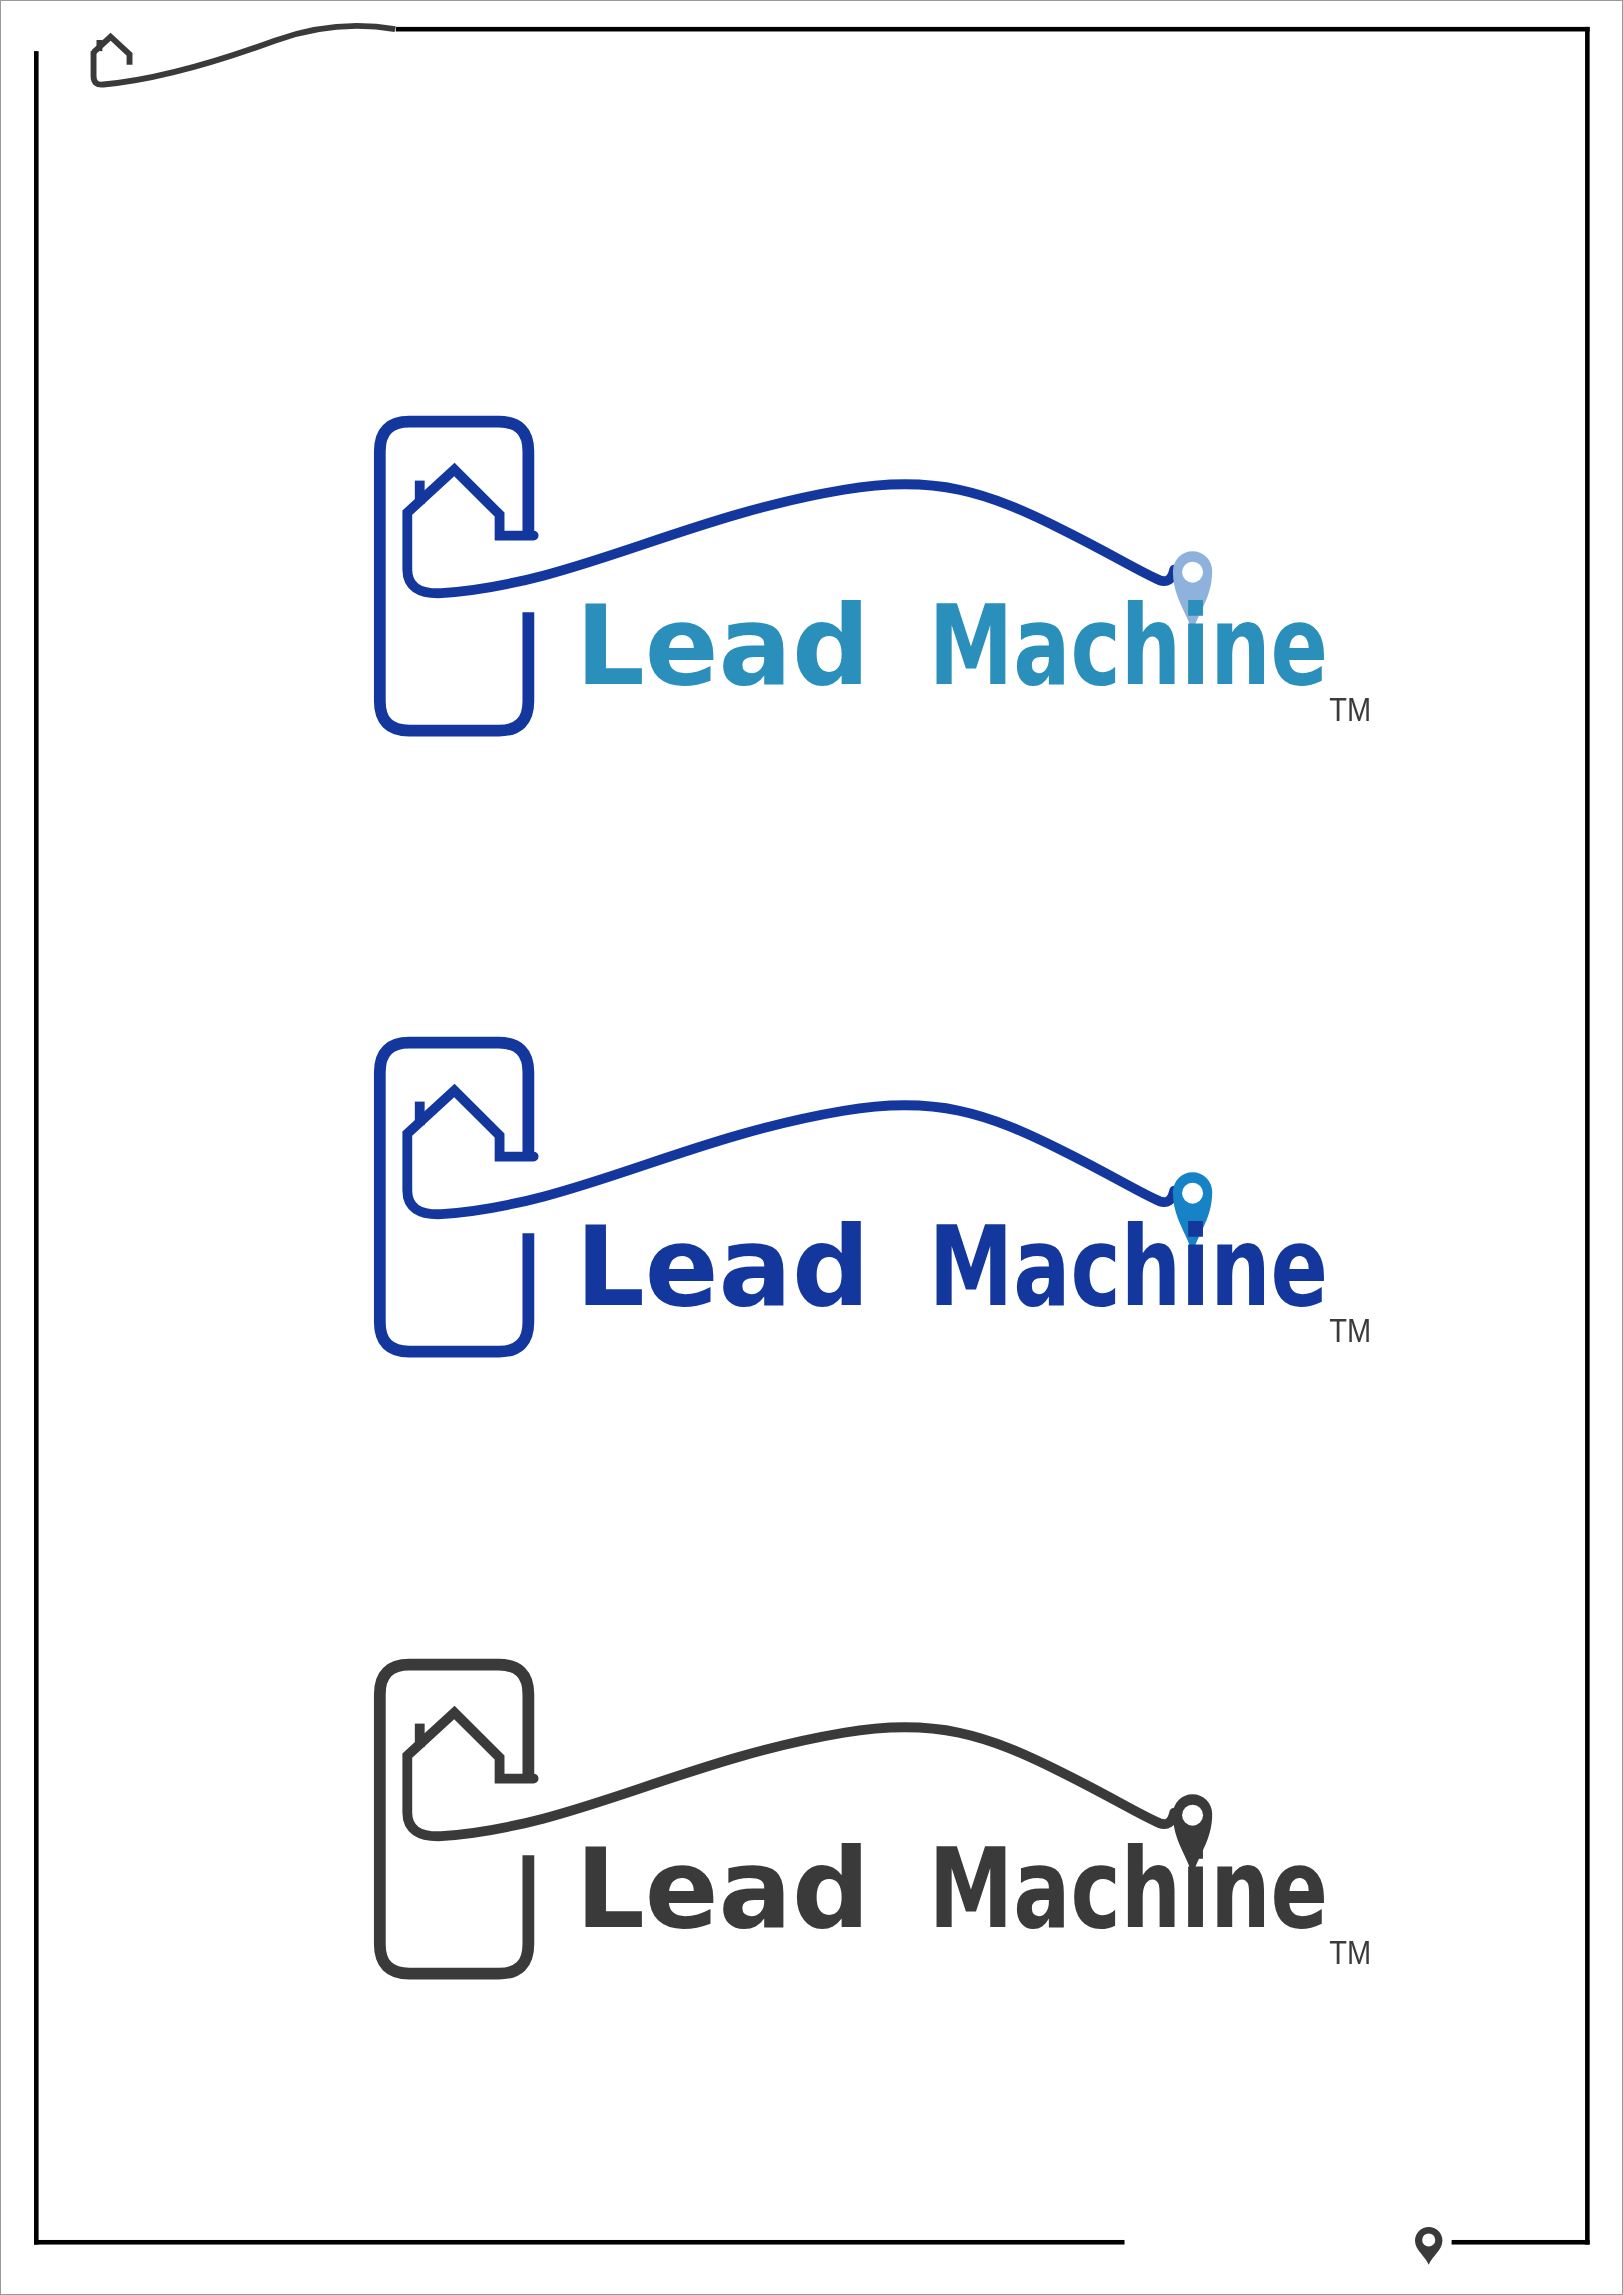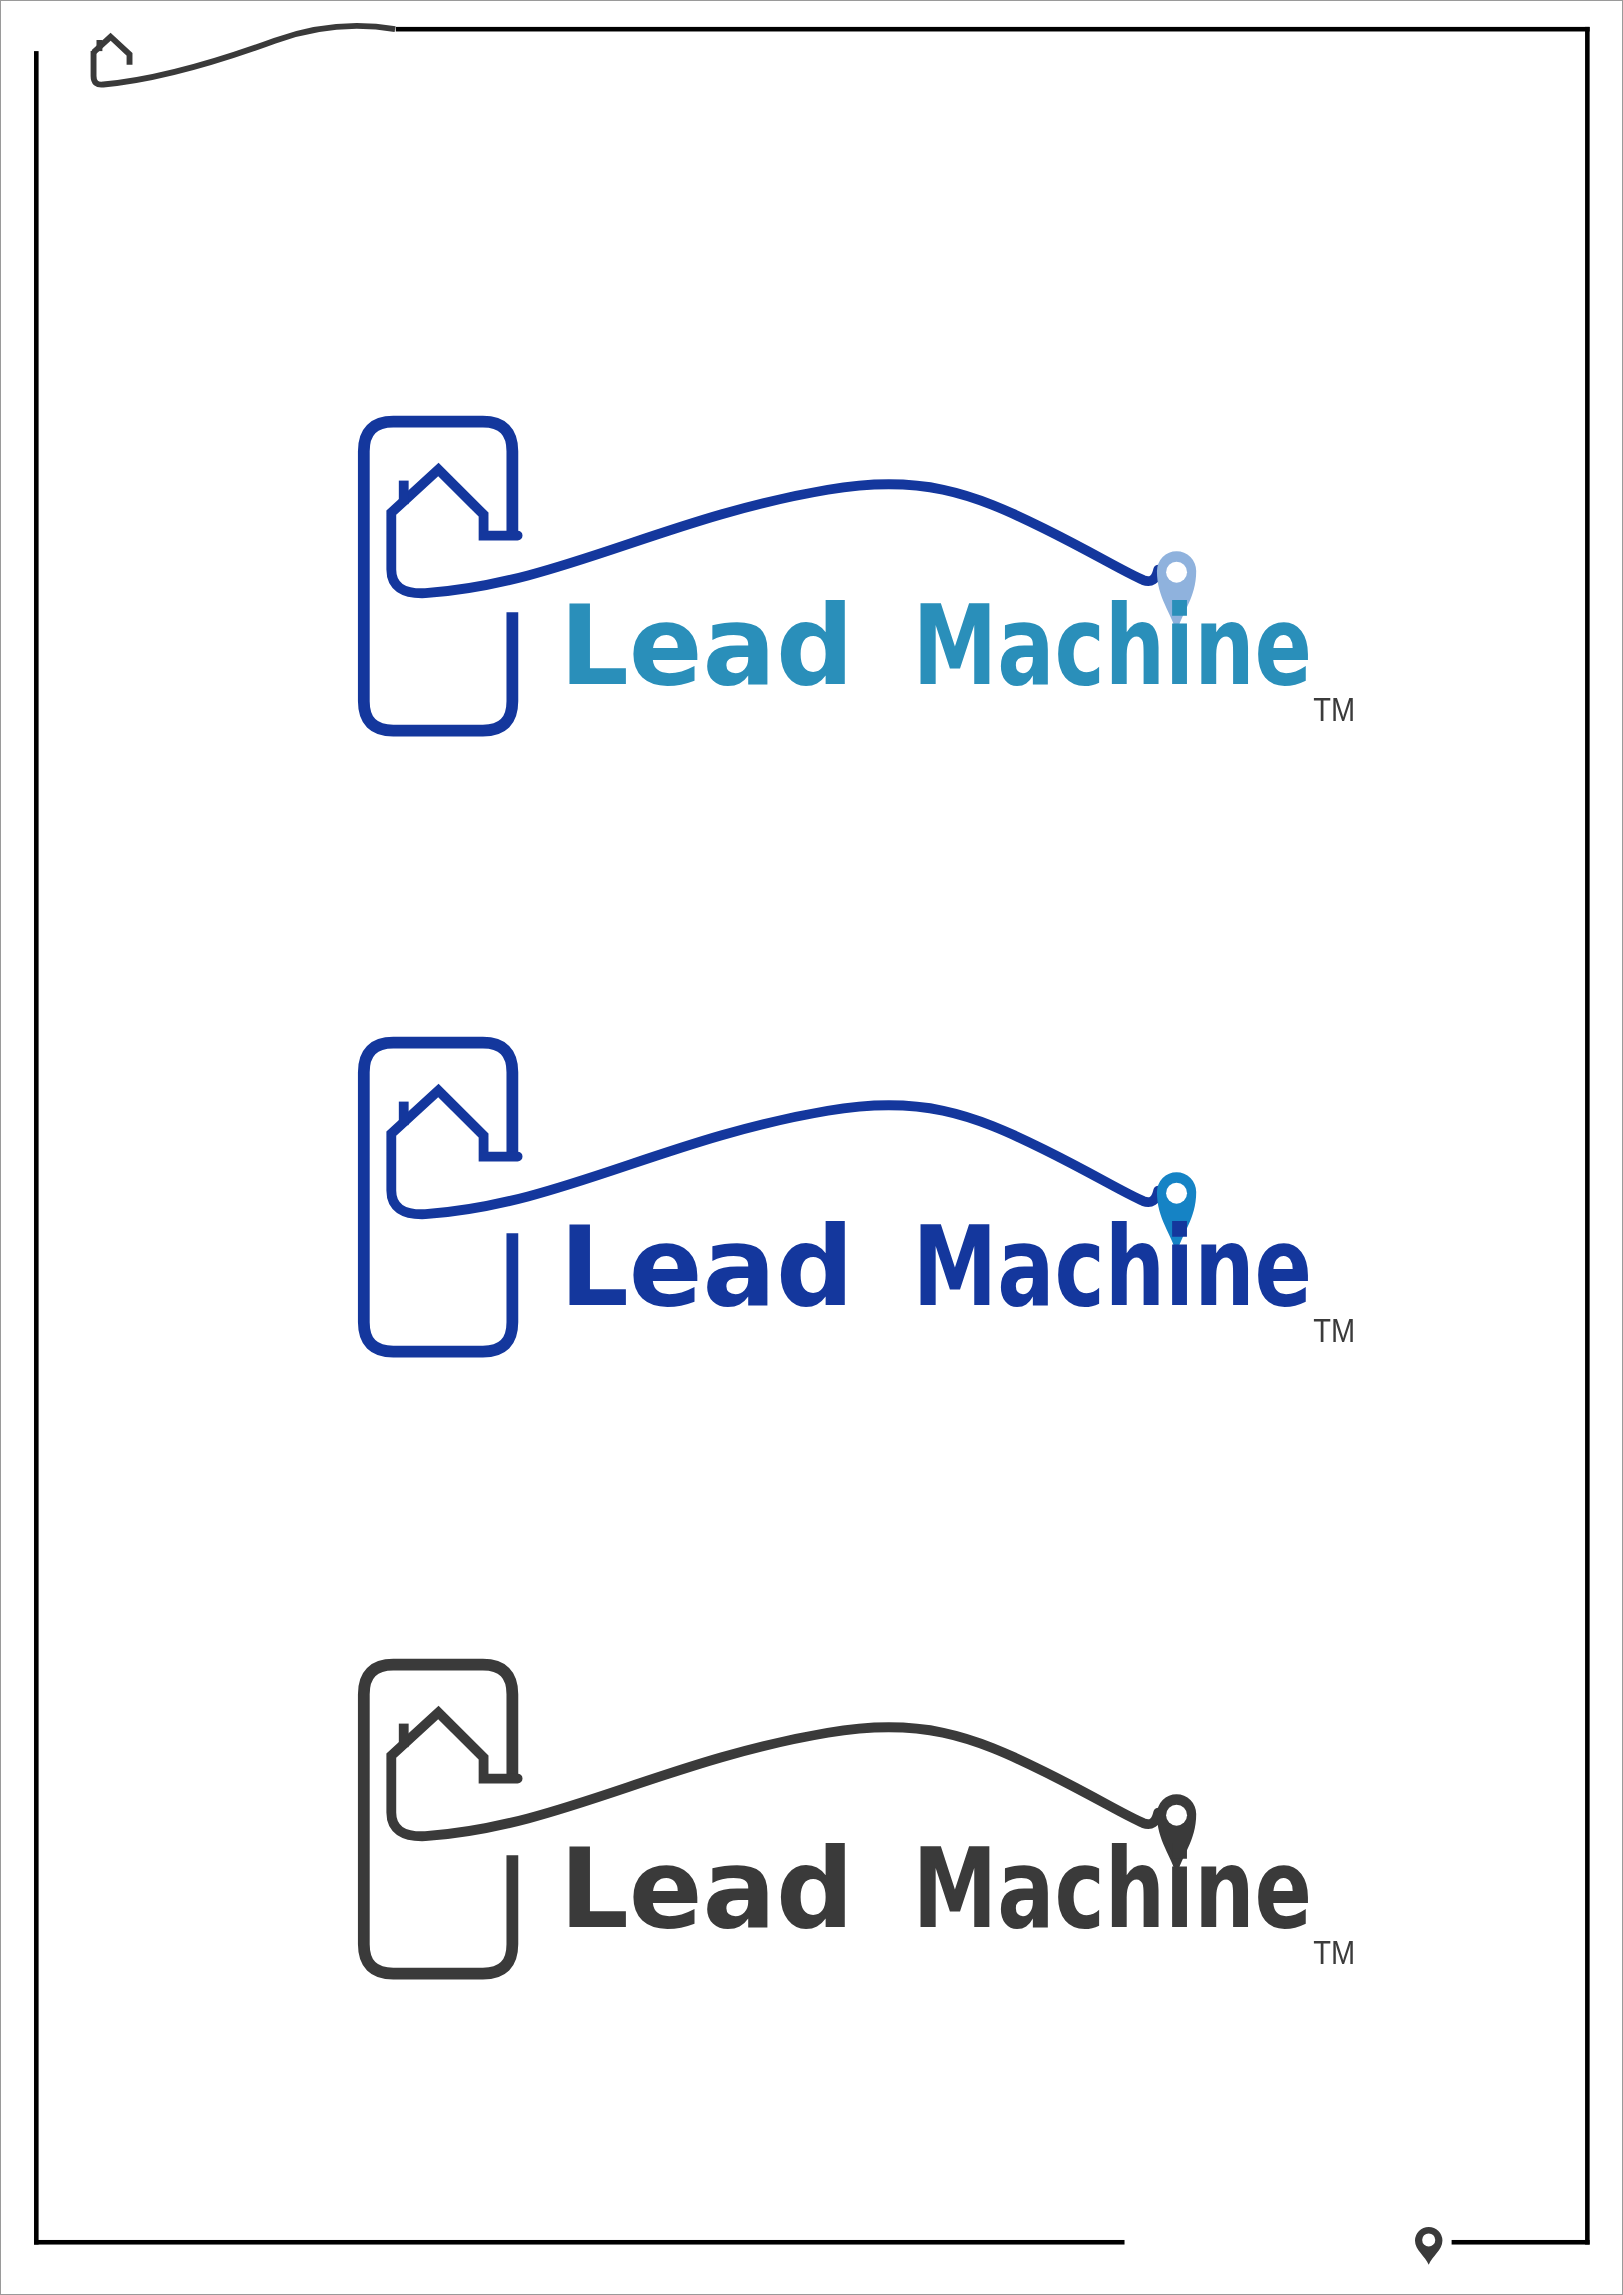--- a/index.html
+++ b/index.html
@@ -18,21 +18,21 @@
     outline-offset: -1.3px;
   }
   .frame-svg {
     position: absolute;
     left: 0; top: 0;
     width: 1623px;
     height: 2295px;
   }
   .logo-block {
     position: absolute;
-    left: 350px;
+    left: 366px;
     width: 1021px;
     height: 373px;
   }
   .logo-block.l1 { top: 406px; }
   .logo-block.l2 { top: 1027px; }
   .logo-block.l3 { top: 1649px; }
   .logo-block svg { width: 100%; height: 100%; display: block; }
   .brand-text {
     font-family: "DejaVu Sans", sans-serif;
     font-weight: bold;

